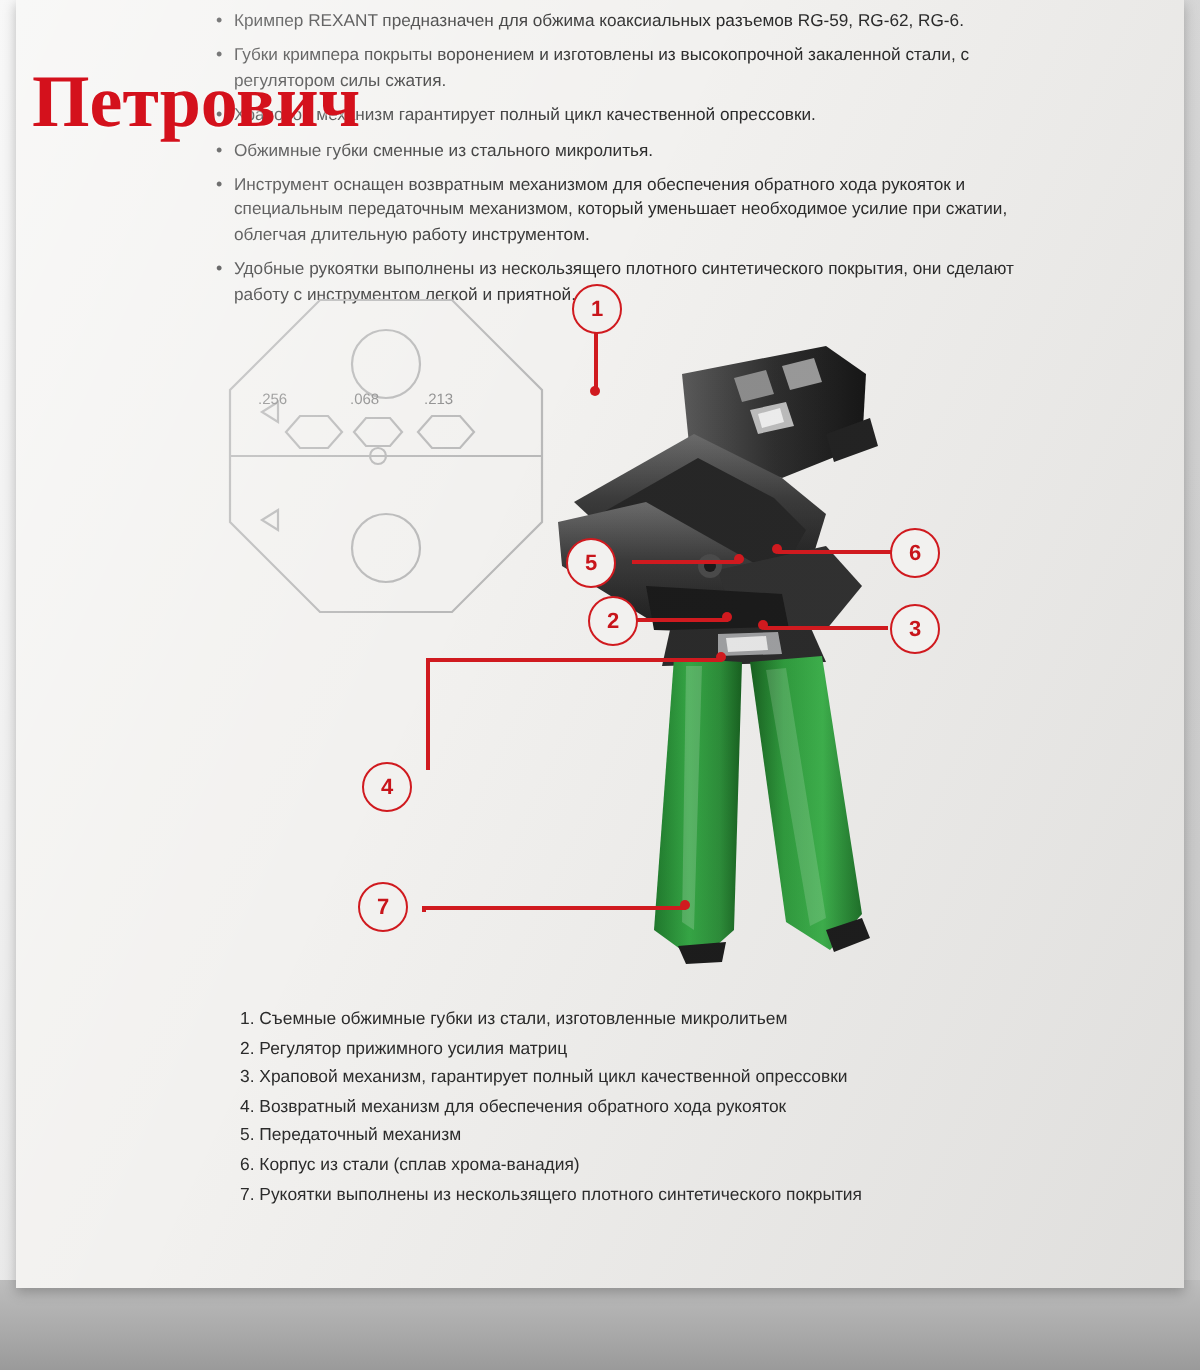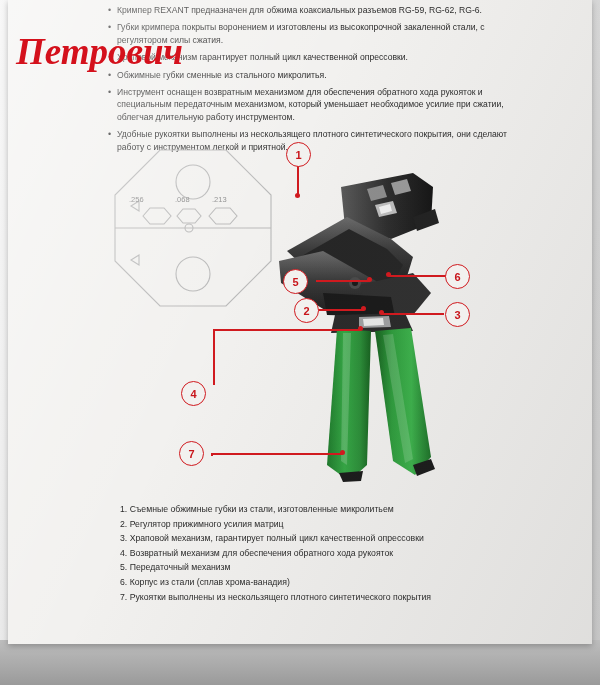--- a/index.html
+++ b/index.html
@@ -32,21 +32,21 @@
   #paper:after{
     content:"";position:absolute;inset:0;
     background:linear-gradient(115deg,rgba(255,255,255,0.5),rgba(255,255,255,0) 40%,rgba(60,60,60,0.10) 100%);
     pointer-events:none;
   }
 
   
   #logo{
     position:absolute;left:16px;top:30px;
     font-family:"Liberation Serif", serif;
-    font-weight:bold;font-style:italic;
+    font-weight:bold;
     font-size:37px;letter-spacing:0px;
     color:#d4111c;
     text-shadow:0 1px 0 rgba(255,255,255,0.4);
     z-index:40;
     white-space:nowrap;
   }
 
   
   #toptext{
     position:absolute;left:100px;top:4px;width:420px;

